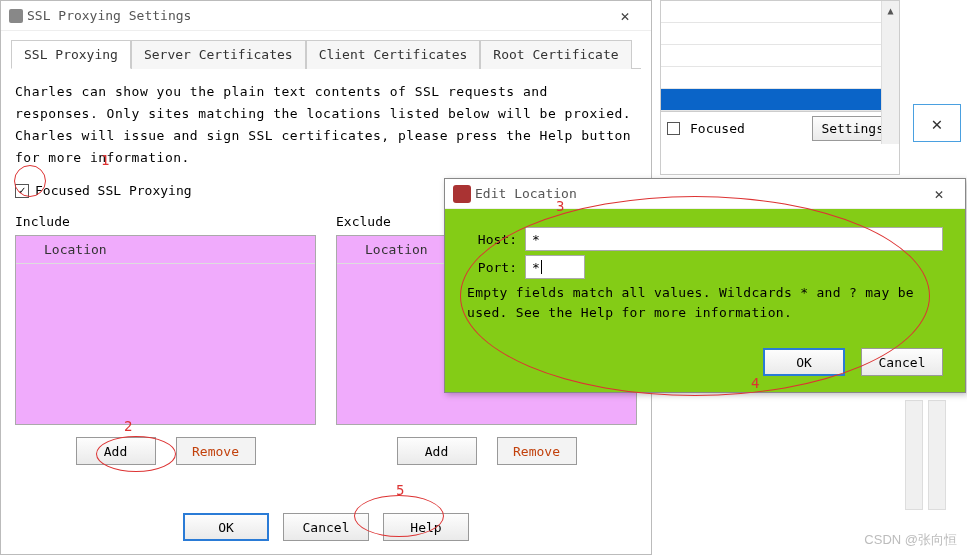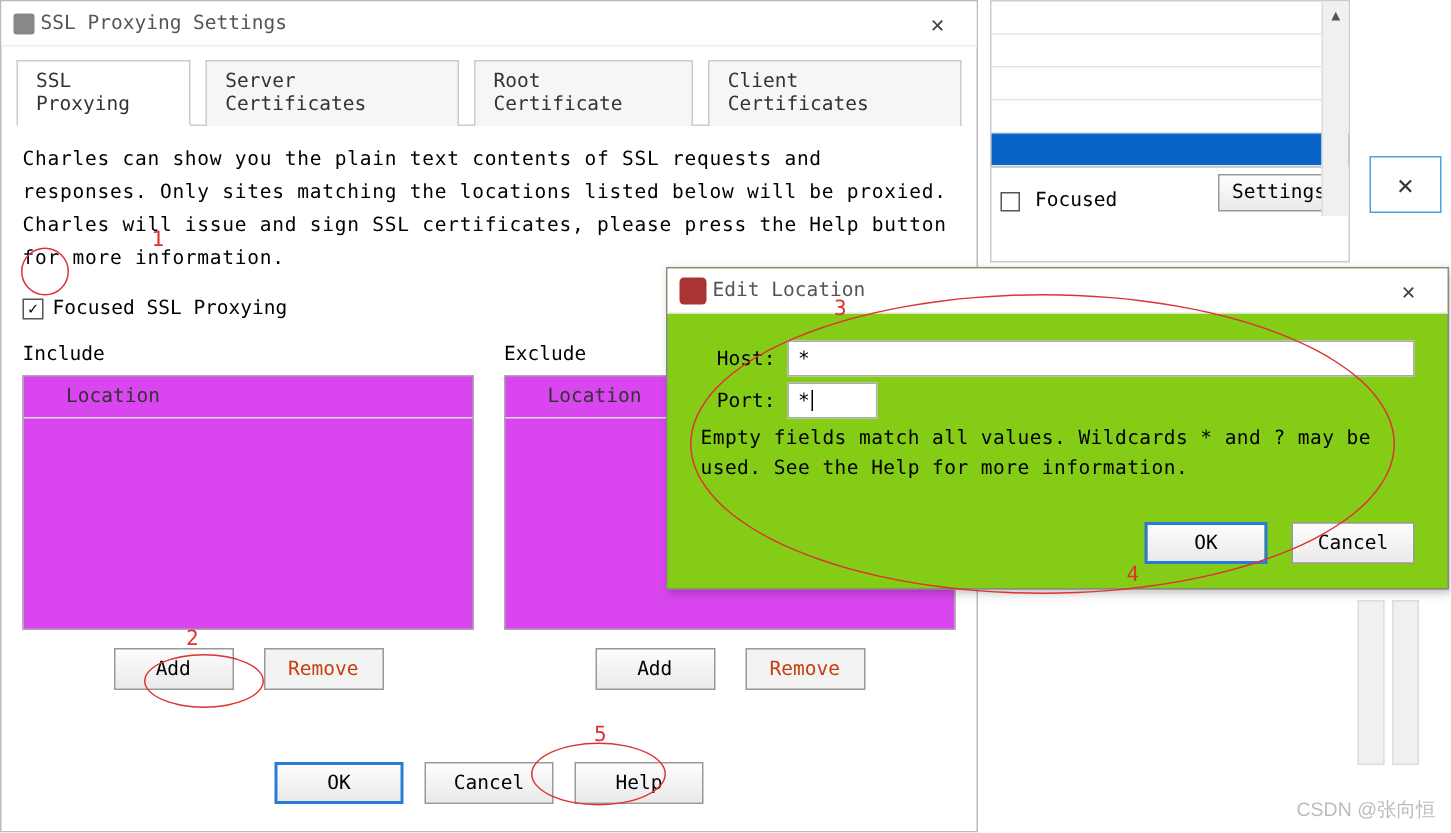--- a/index.html
+++ b/index.html
@@ -1,47 +1,47 @@
 <!DOCTYPE html>
 <html><head>
 <meta charset="utf-8">
 <style>
 *{box-sizing:border-box;font-family:SimSun,"MS Gothic",monospace;font-size:13px}
 body{margin:0;width:967px;height:555px;background:#fff;position:relative;overflow:hidden;color:#000}
 .win{position:absolute;background:#fff;border:1px solid #bbb}
 .title{display:flex;align-items:center;height:30px;padding:0 8px;background:#fff;border-bottom:1px solid #eee}
 .title-text{flex:1;padding-left:4px;color:#555}
 .close-x{width:36px;height:26px;display:flex;align-items:center;justify-content:center;font-size:15px;color:#444}
-.tabs{display:flex;padding:8px 10px 0 10px;gap:10px}
+.tabs{display:flex;padding:8px 10px 0 10px;gap:0}
 .tab{padding:6px 12px;border:1px solid #ccc;border-bottom:none;background:#fff;position:relative;top:1px;color:#333}
 .tab.active{background:#fff;border-bottom:1px solid #fff;z-index:2}
 .tab:not(.active){background:#f6f6f6}
 .tabline{border-bottom:1px solid #ccc;margin:0 10px}
 .body{padding:12px 14px}
 .desc{line-height:1.7;letter-spacing:0.5px;color:#000}
 .chk-row{margin:14px 0 10px 0;display:flex;align-items:center;gap:6px}
 .chk{width:14px;height:14px;border:1px solid #555;display:flex;align-items:center;justify-content:center;font-size:11px}
 .cols{display:flex;gap:20px}
 .col{flex:1}
 .col-h{margin:6px 0}
-.listbox{border:1px solid #aaa;height:170px;background:#d946ef}
+.listbox{border:1px solid #aaa;height:190px;background:#f0abfc}
 .list-head{border-bottom:1px solid #ddd;padding:6px 8px 6px 28px;color:#333}
 .btn-row{display:flex;gap:20px;justify-content:center;margin-top:12px}
 .btn{min-width:80px;height:28px;border:1px solid #999;background:linear-gradient(#fdfdfd,#eaeaea);display:flex;align-items:center;justify-content:center;padding:0 14px;cursor:pointer}
 .btn.disabled{color:#c2410c;background:#f3f3f3;cursor:default}
 .btn.focus{border:2px solid #2a7bd6;padding:0 13px}
 .footer{display:flex;gap:14px;justify-content:center;margin-top:48px;padding-bottom:14px}
 
 
 .rp{position:absolute;left:660px;top:0;width:240px;border:1px solid #ccc;background:#fff}
 .rp .row{height:22px;border-bottom:1px solid #e5e5e5}
 .rp .sel{background:#0a64c8}
 .rp .scroll{position:absolute;right:0;top:0;bottom:30px;width:18px;background:#f0f0f0;border-left:1px solid #ddd}
 .rp .arrow{height:18px;display:flex;align-items:center;justify-content:center;font-size:10px;color:#555}
-.rp .foot{display:flex;align-items:flex-end;gap:10px;padding:4px 6px;border-top:1px solid #ccc}
+.rp .foot{display:flex;align-items:center;gap:10px;padding:4px 6px;border-top:1px solid #ccc}
 .btn-s{border:1px solid #999;background:linear-gradient(#fdfdfd,#eaeaea);padding:4px 8px;cursor:pointer}
 
 
 .dlg{position:absolute;left:444px;top:178px;width:522px;border:1px solid #888;background:#84cc16;box-shadow:2px 2px 6px rgba(0,0,0,0.25)}
 .dlg .title{background:#fff}
 .dlg .icon{width:18px;height:18px;background:#a33;border-radius:3px;display:inline-block}
 .dlg .form{padding:18px 22px 10px 22px}
 .frow{display:flex;align-items:center;margin-bottom:4px;gap:8px}
 .flabel{width:50px;text-align:right;color:#000}
 .finput{border:1px solid #aaa;height:24px;padding:0 6px;background:#fff;display:flex;align-items:center}
@@ -68,22 +68,22 @@
 
 <div class="win" style="left:0;top:0;width:652px;height:555px">
   <div class="title">
     <span class="icon" style="width:14px;height:14px;background:#888;border-radius:2px;display:inline-block"></span>
     <span class="title-text">SSL Proxying Settings</span>
     <span class="close-x">✕</span>
   </div>
   <div class="tabs">
     <div class="tab active">SSL Proxying</div>
     <div class="tab">Server Certificates</div>
+    <div class="tab">Client Certificates</div>
     <div class="tab">Root Certificate</div>
-    <div class="tab">Client Certificates</div>
   </div>
   <div class="tabline"></div>
   <div class="body">
     <div class="desc">Charles can show you the plain text contents of SSL requests and responses. Only sites matching the locations listed below will be proxied. Charles will issue and sign SSL certificates, please press the Help button for more information.</div>
     <div class="chk-row">
       <span class="chk">✓</span>
       <span>Focused SSL Proxying</span>
     </div>
     <div class="cols">
       <div class="col">

